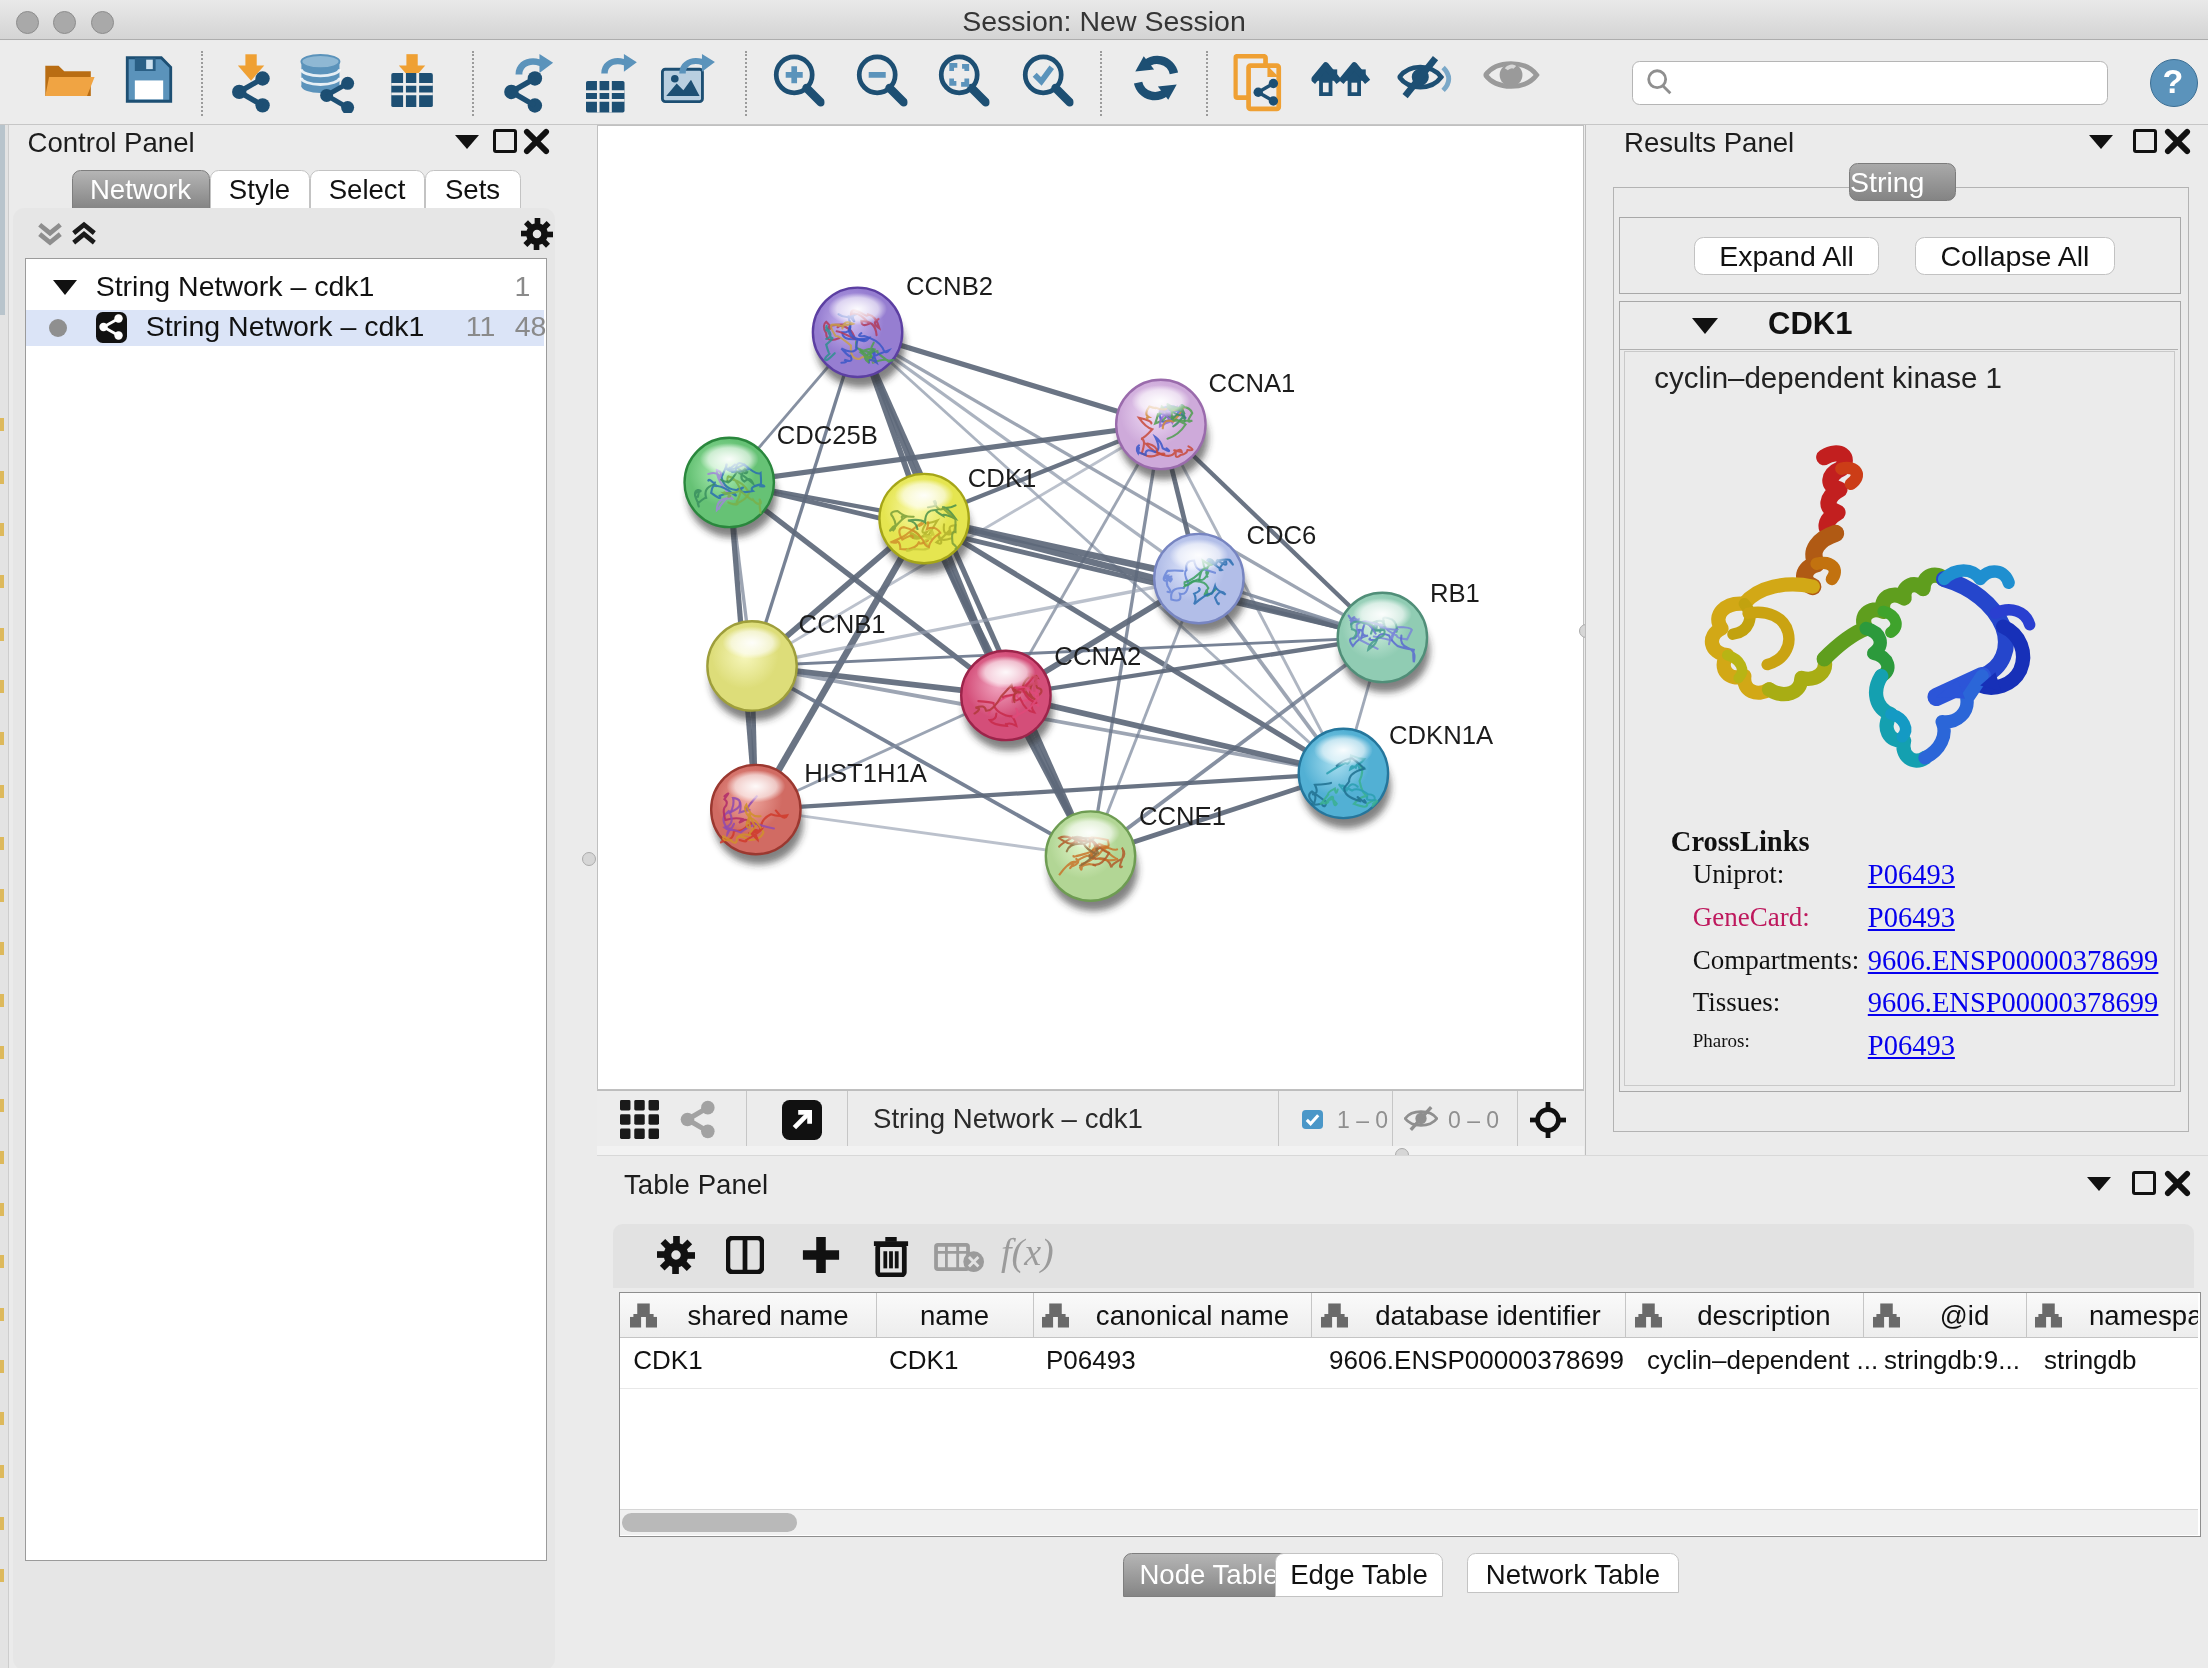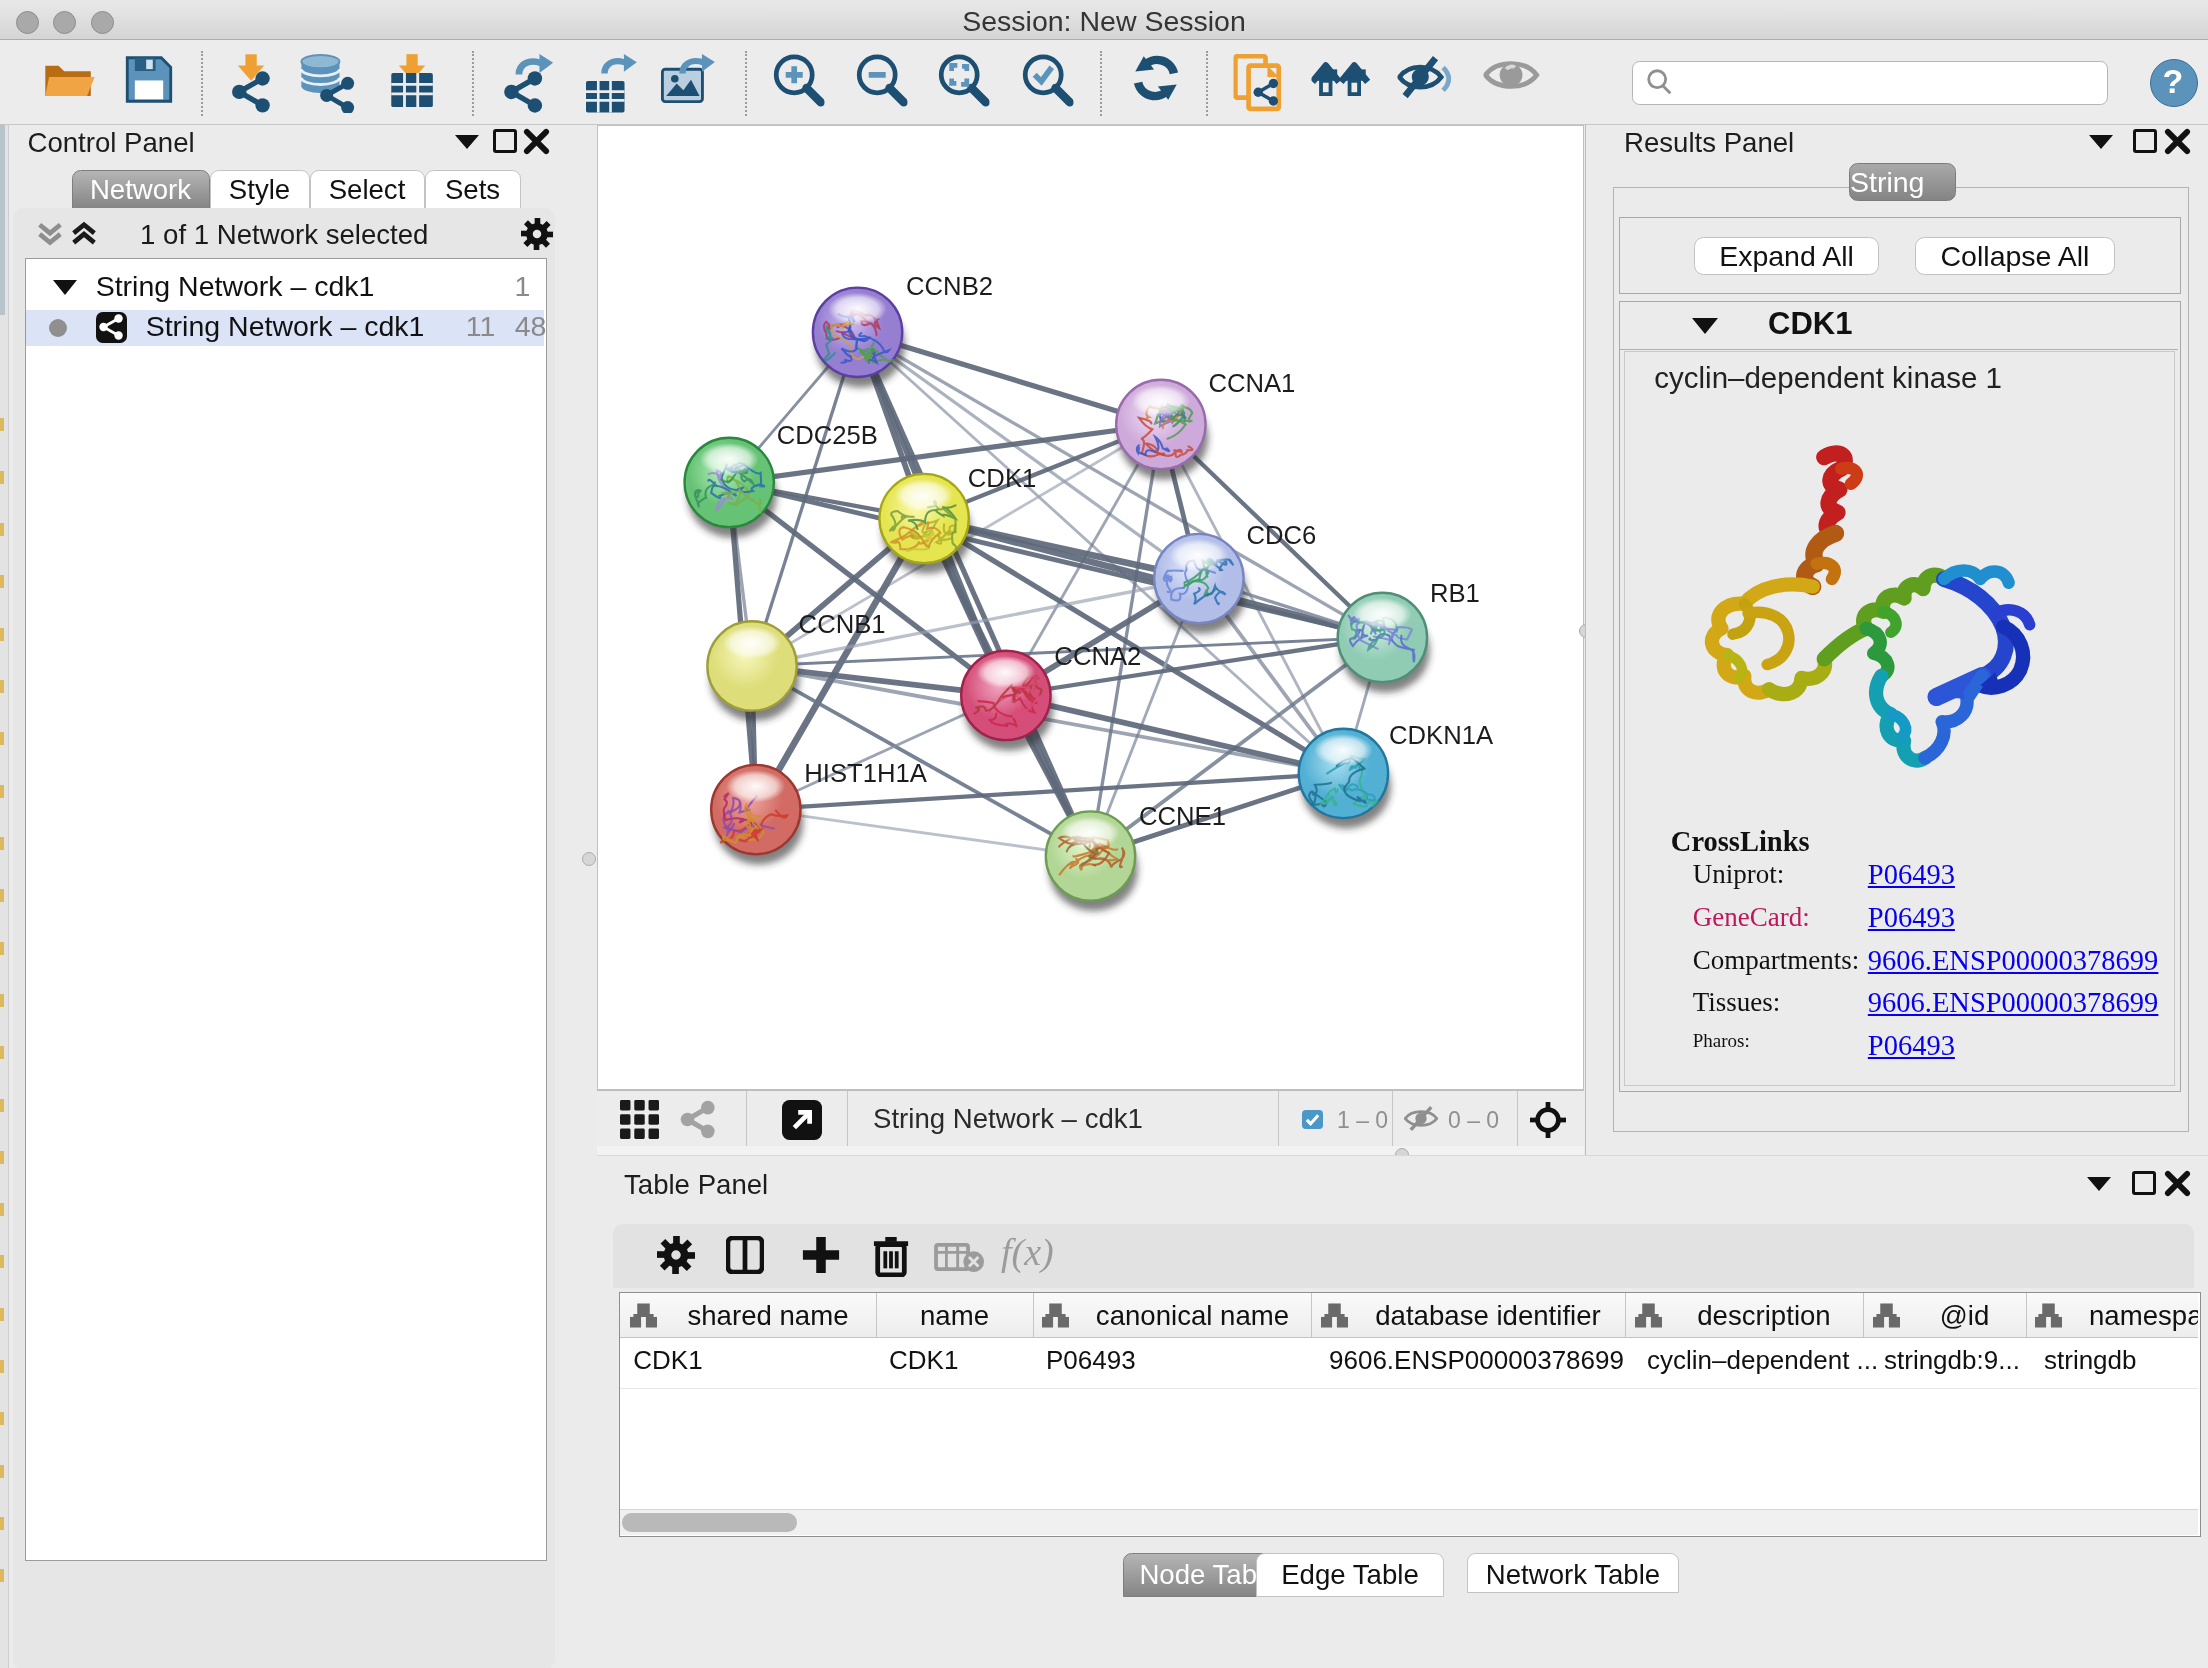--- a/index.html
+++ b/index.html
@@ -268,21 +268,20 @@
             <path d="M6 4 L17 13 L28 4"></path>
             <path d="M6 14 L17 23 L28 14"></path>
           </g>
         </svg>
         <svg class="abs" style="left:55px;top:13.3px" width="32" height="30" viewBox="0 0 34 32">
           <g stroke="#1a1a1a" stroke-width="5" fill="none">
             <path d="M6 13 L17 4 L28 13"></path>
             <path d="M6 23 L17 14 L28 23"></path>
           </g>
         </svg>
-        <div class="abs" style="left:0;top:11.4px;width:542px;text-align:center;font-size:27.6px;color:#1a1a1a">1 of 1 Network selected</div>
         <svg class="abs" style="left:508px;top:9.5px" width="32" height="32" viewBox="0 0 34 34">
           <circle cx="17" cy="17" r="8" fill="none" stroke="#111" stroke-width="7"></circle>
           <rect x="14.5" y="0" width="6" height="8" fill="#111" transform="rotate(0 17 17)"></rect>
           <rect x="14.5" y="0" width="6" height="8" fill="#111" transform="rotate(45 17 17)"></rect>
           <rect x="14.5" y="0" width="6" height="8" fill="#111" transform="rotate(90 17 17)"></rect>
           <rect x="14.5" y="0" width="6" height="8" fill="#111" transform="rotate(135 17 17)"></rect>
           <rect x="14.5" y="0" width="6" height="8" fill="#111" transform="rotate(180 17 17)"></rect>
           <rect x="14.5" y="0" width="6" height="8" fill="#111" transform="rotate(225 17 17)"></rect>
           <rect x="14.5" y="0" width="6" height="8" fill="#111" transform="rotate(270 17 17)"></rect>
           <rect x="14.5" y="0" width="6" height="8" fill="#111" transform="rotate(315 17 17)"></rect>
@@ -794,16 +793,16 @@
         <div class="abs" style="left:709px;top:52px;font-size:26px;color:#111;white-space:nowrap">9606.ENSP00000378699</div>
         <div class="abs" style="left:1027px;top:52px;font-size:26px;color:#111;white-space:nowrap">cyclin–dependent ...</div>
         <div class="abs" style="left:1264px;top:52px;font-size:26px;color:#111;white-space:nowrap">stringdb:9...</div>
         <div class="abs" style="left:1424px;top:52px;font-size:26px;color:#111;white-space:nowrap">stringdb</div>
         <div class="abs" style="left:0;top:95px;width:1578px;height:1px;background:#e8e8e8"></div>
         <div class="abs" style="left:0;top:216px;width:1578px;height:26px;background:#f0f0f0;border-top:1px solid #d6d6d6">
           <div style="position:absolute;left:1.9px;top:2.9px;width:175px;height:19px;background:#b9b9b9;border-radius:9.5px"></div>
         </div>
       </div>
       <div class="tab tabsel" style="left:526px;top:397px;width:172px;height:44px;line-height:42px">Node Table</div>
-      <div class="tab" style="left:659px;top:397px;width:188px;height:44px;line-height:42px">Edge Table</div>
+      <div class="tab" style="left:678px;top:397px;width:168px;height:44px;line-height:42px">Edge Table</div>
       <div class="tab" style="left:870px;top:397px;width:212px;height:40px;line-height:42px">Network Table</div>
     </div>
   </div>
 
 </body></html>

